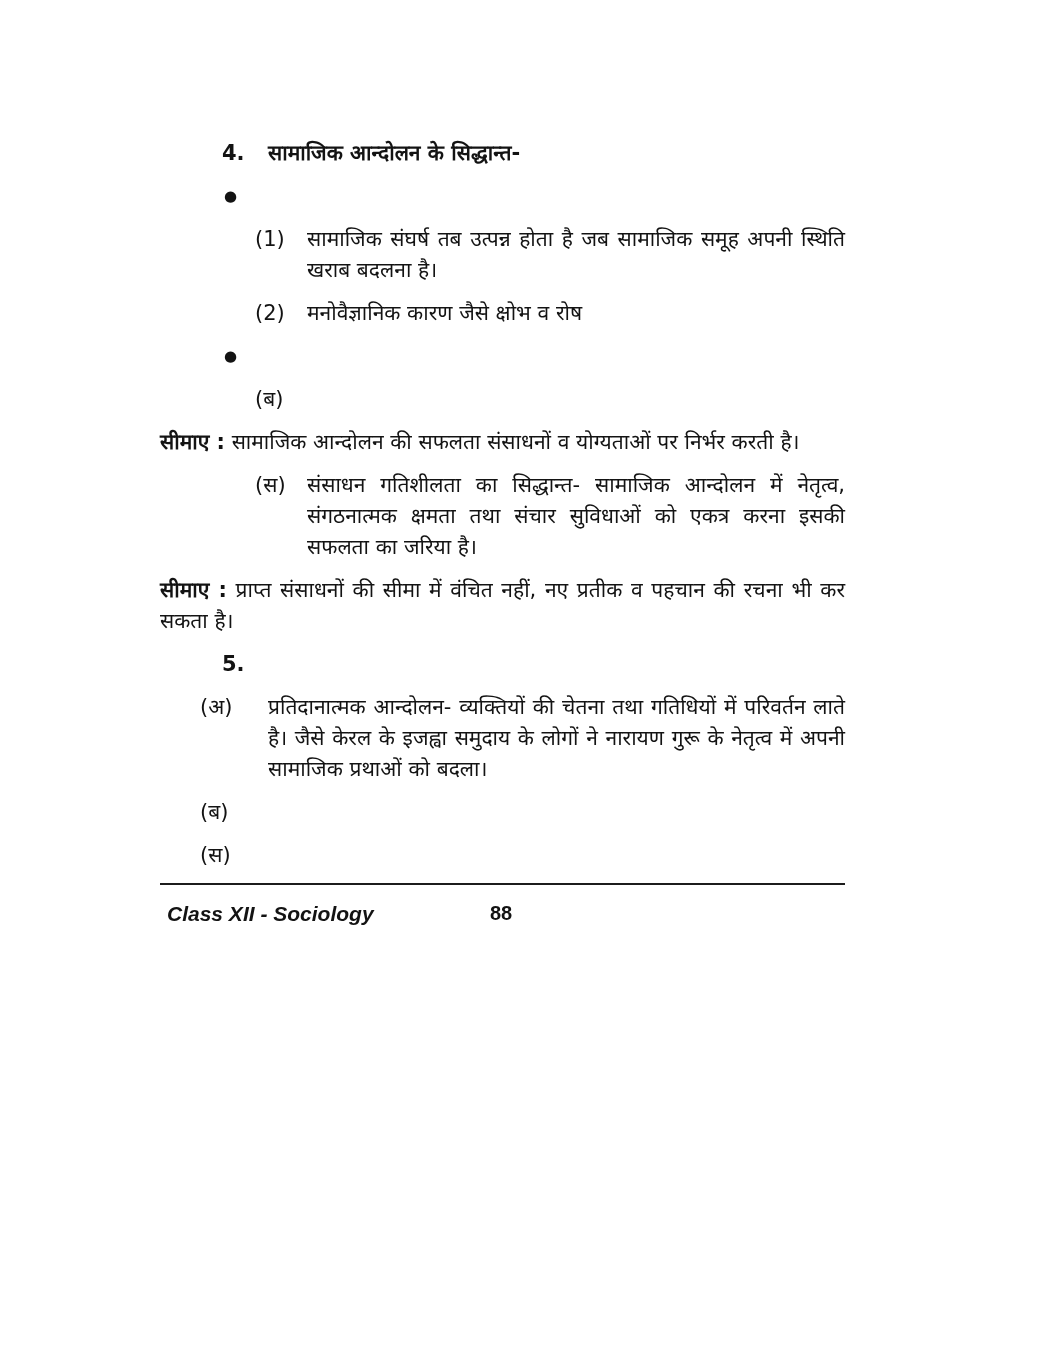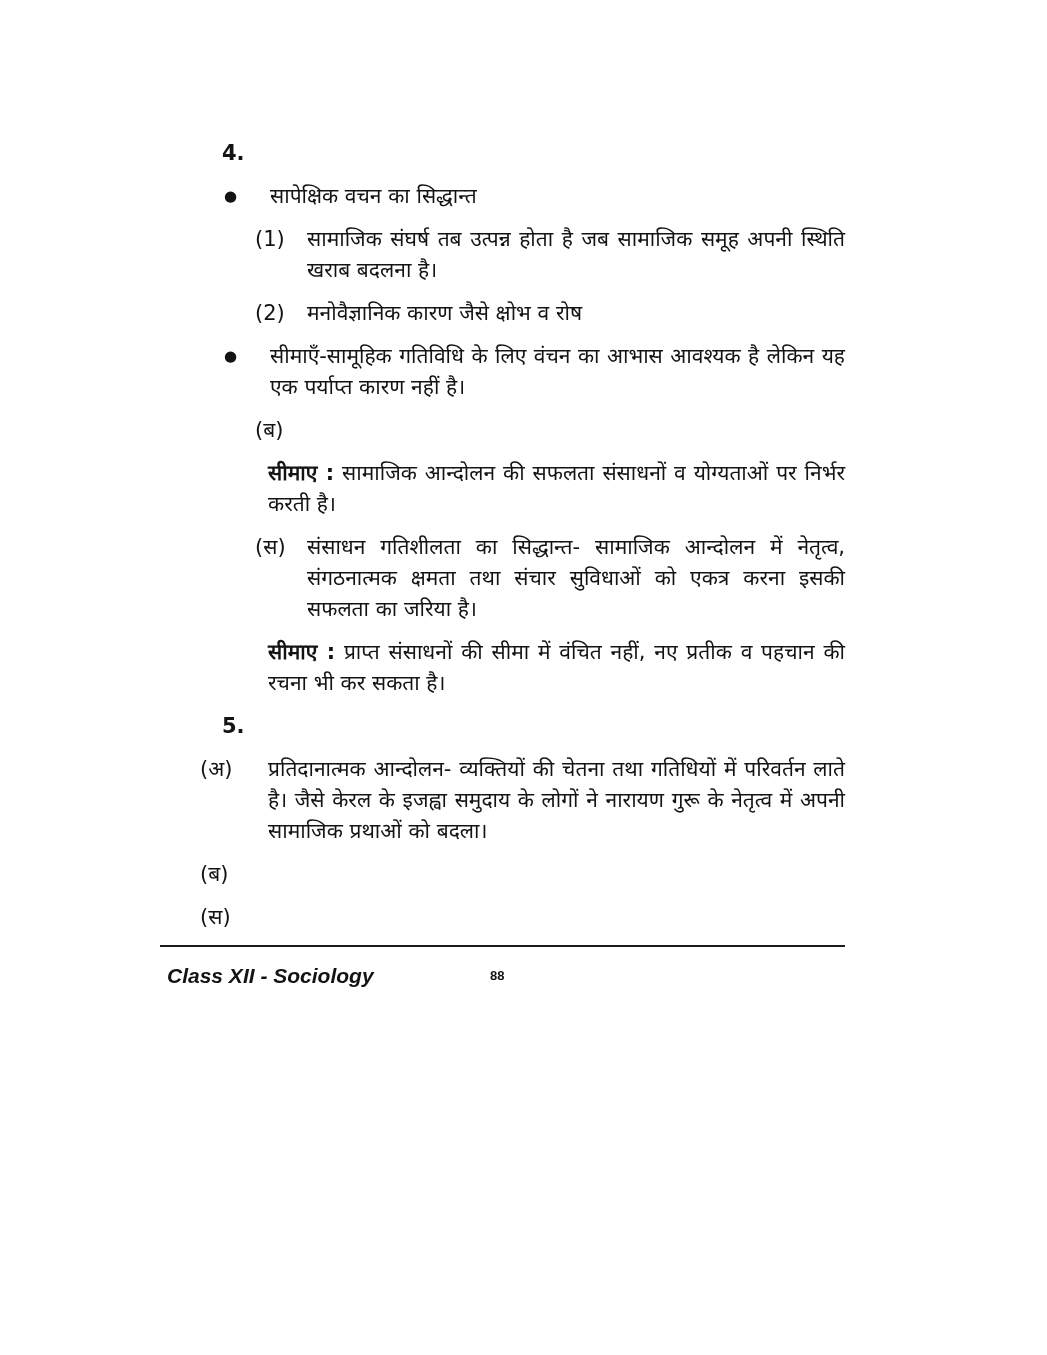--- a/index.html
+++ b/index.html
@@ -45,21 +45,20 @@
   .row.bullet .mk {
     width: 46px;
     font-size: 15px;
     line-height: 31px;
   }
   .row.sub { padding-left: 95px; }
   .row.sub .mk { width: 52px; }
   .row.type { padding-left: 40px; }
   .row.type .mk { width: 68px; }
   .limit {
-    margin-left: 108px;
     margin-bottom: 12px;
     text-align: justify;
   }
   .limit .label { font-weight: bold; }
   .footer {
     margin-top: 8px;
     border-top: 2px solid #1c1c1c;
     position: relative;
     padding-top: 13px;
     height: 40px;
@@ -71,51 +70,50 @@
     font-size: 21px;
     padding-left: 7px;
     display: inline-block;
   }
   .footer .pagenum {
     position: absolute;
     left: 330px;
     top: 13px;
     font-family: "Liberation Sans", sans-serif;
     font-weight: bold;
-    font-size: 13px;
+    font-size: 20px;
   }
 </style>
 </head>
 <body>
 
 <div class="page">
   <div class="content">
 
     <div class="row heading">
       <span class="mk">4.</span>
+      <div class="txt">सामाजिक आन्दोलन के सिद्धान्त-</div>
     </div>
 
     <div class="row bullet">
       <span class="mk">●</span>
-      <div class="txt">सापेक्षिक वचन का सिद्धान्त</div>
     </div>
 
     <div class="row sub">
       <span class="mk">(1)</span>
       <div class="txt">सामाजिक संघर्ष तब उत्पन्न होता है जब सामाजिक समूह अपनी स्थिति खराब बदलना है।</div>
     </div>
 
     <div class="row sub">
       <span class="mk">(2)</span>
       <div class="txt">मनोवैज्ञानिक कारण जैसे क्षोभ व रोष</div>
     </div>
 
     <div class="row bullet">
       <span class="mk">●</span>
-      <div class="txt">सीमाएँ-सामूहिक गतिविधि के लिए वंचन का आभास आवश्यक है लेकिन यह एक पर्याप्त कारण नहीं है।</div>
     </div>
 
     <div class="row sub">
       <span class="mk">(ब)</span>
     </div>
 
     <div class="limit">
       <span class="label">सीमाए :</span>
       <span>सामाजिक आन्दोलन की सफलता संसाधनों व योग्यताओं पर निर्भर करती है।</span>
     </div>

